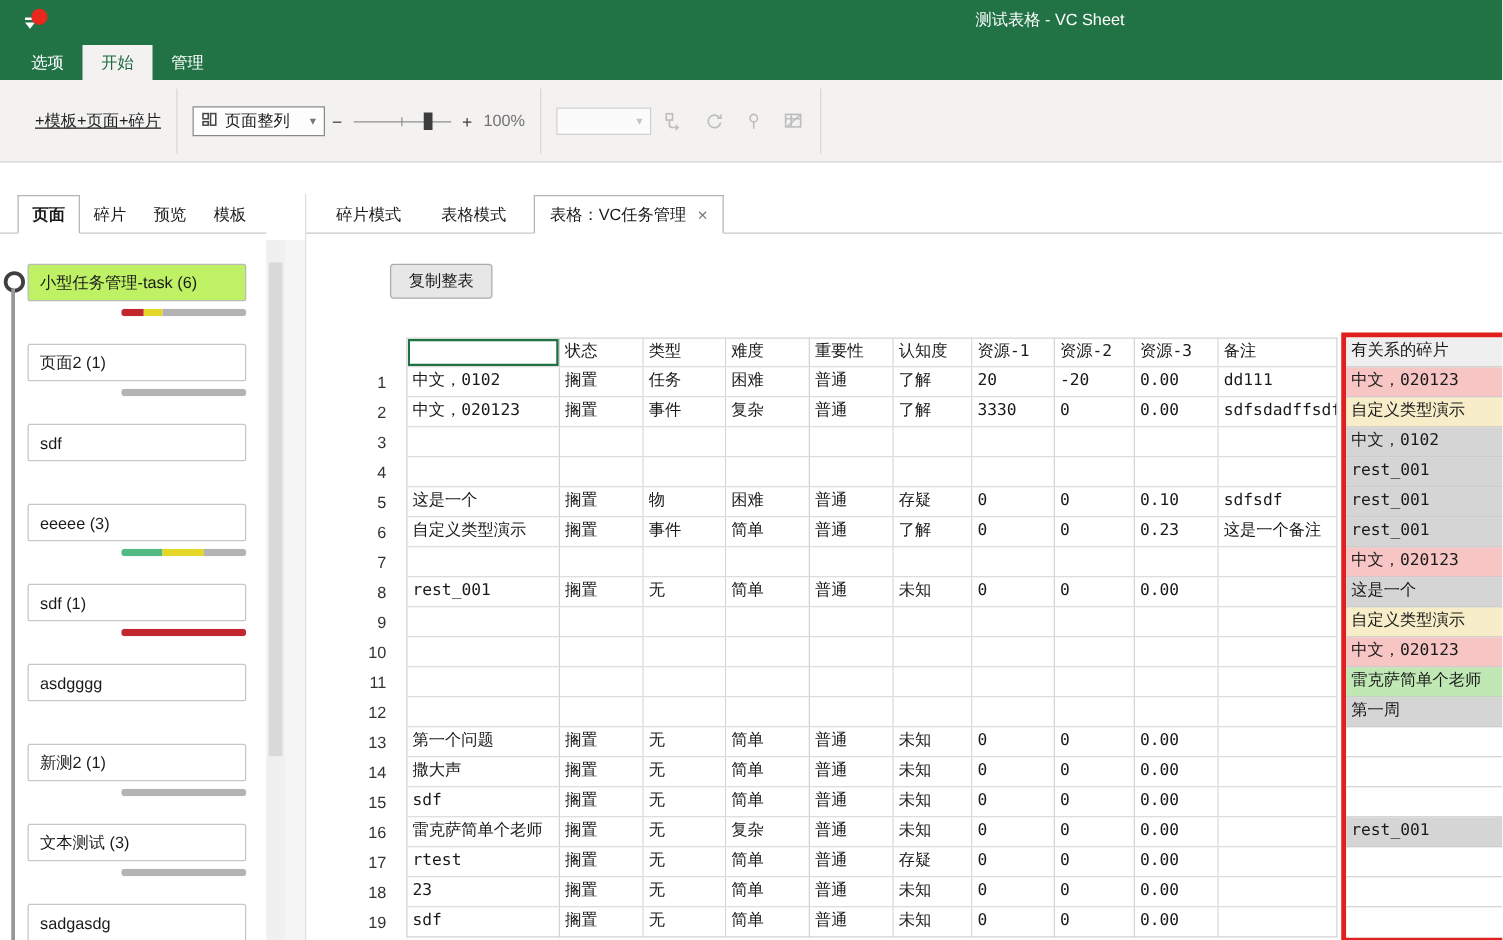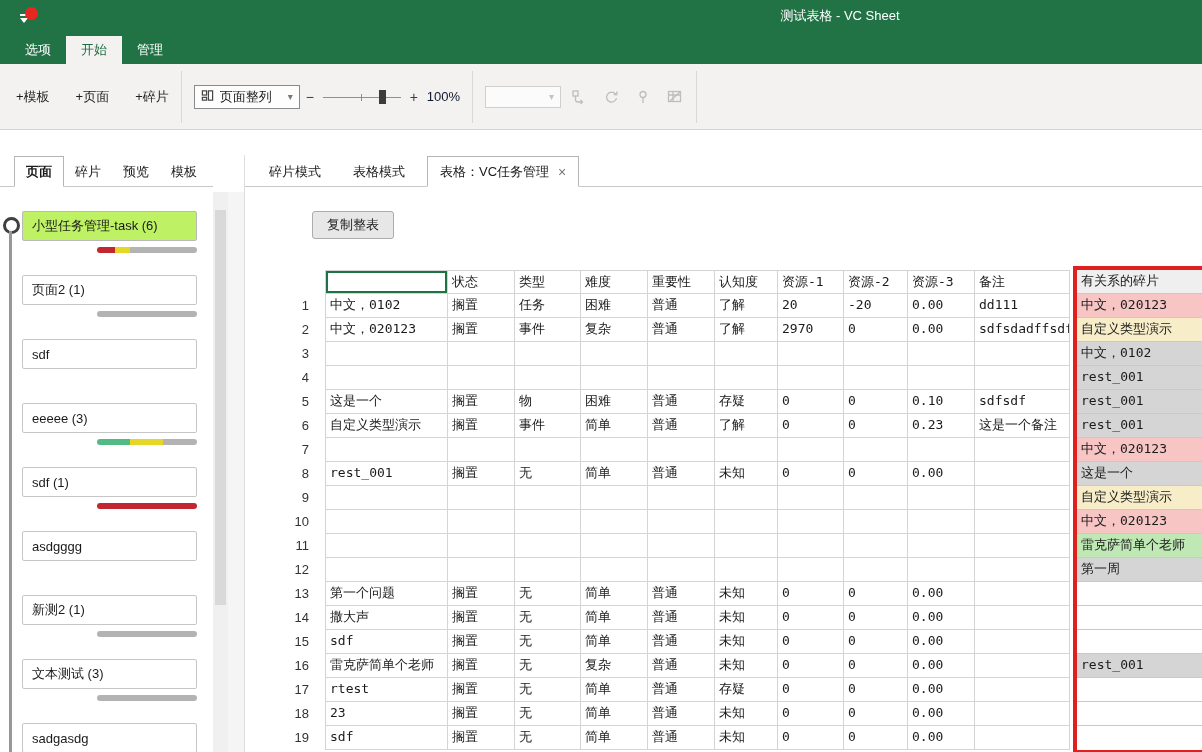--- a/index.html
+++ b/index.html
@@ -15,36 +15,36 @@
   #app-menu .dot{position:absolute;left:7px;top:2px;width:13px;height:13px;border-radius:50%;background:#E8271E;}
   #win-title{position:absolute;left:840px;top:0;transform:translateX(-50%);line-height:32px;color:#fff;font-size:13px;white-space:nowrap;}
   #ribbonTabs{position:absolute;left:0;top:32px;width:1202px;height:32px;background:#217346;display:flex;align-items:flex-end;padding-left:10px;box-sizing:border-box;}
   .rtab{height:28px;line-height:28px;padding:0 15px;color:#fff;cursor:default;}
   .rtab.active{background:#f3f2f1;color:#1E6B41;}
 
   
   #toolbar{position:absolute;left:0;top:64px;width:1202px;height:66px;background:#f3f2f1;
            border-bottom:1px solid #d5d3d1;box-sizing:border-box;display:flex;align-items:center;}
   .tgroup{display:flex;align-items:center;}
-  #tg-add{margin-left:16px;gap:26px;}
+  #tg-add{margin-left:28px;text-decoration:underline;}
   .addbtn{color:#1e1e1e;white-space:nowrap;}
   .vdiv{width:1px;height:52px;background:#dad8d6;margin:0 12px;}
   .col{display:flex;flex-direction:row;justify-content:center;gap:5px;}
   .dropdown{height:24px;box-sizing:border-box;border:1px solid #8a8a8a;background:#fdfdfd;
             display:flex;align-items:center;padding:0 6px;gap:6px;width:106px;}
   .dropdown .chev{margin-left:auto;color:#777;font-size:10px;}
   .dropdown.disabled{border-color:#cfcfcf;background:#fbfbfb;width:76px;height:22px;}
   .dropdown.disabled .chev{color:#c4c4c4;}
   .zoomrow{display:flex;align-items:center;gap:8px;height:18px;}
   .zbtn{color:#3c3c3c;font-size:14px;line-height:14px;width:10px;text-align:center;}
   .ztrack{position:relative;width:78px;height:14px;}
   .ztrack .line{position:absolute;left:0;right:0;top:7px;height:1px;background:#8f8f8f;}
   .ztick{position:absolute;left:38px;top:4px;width:1px;height:7px;background:#8f8f8f;}
   .zthumb{position:absolute;left:56px;top:0;width:7px;height:14px;background:#3c3c3c;}
-  .zval{color:#0f172a;}
+  .zval{color:#737373;}
   .iconrow{display:flex;gap:14px;align-items:center;padding-left:4px;}
   .ticon{width:18px;height:18px;display:inline-block;}
   .ticon svg{stroke:#bdbdbd;fill:none;stroke-width:1.3;}
   .ddicon svg{stroke:#444;fill:none;stroke-width:1.3;}
 
   
   #sidebarTabRow{position:absolute;left:0;top:155px;width:213px;height:32px;border-bottom:1px solid #c8c8c8;
                  box-sizing:border-box;display:flex;align-items:flex-end;padding-left:14px;}
   .stab{height:29px;line-height:29px;padding:0 11px;color:#1a1a1a;}
   .stab.active{background:#fff;border:1px solid #b5b5b5;border-bottom:1px solid #fff;margin-bottom:-1px;font-weight:bold;}
@@ -280,21 +280,21 @@
       <div class="dc">-20</div>
       <div class="dc">0.00</div>
       <div class="dc">dd111</div>
       <div class="rn">2</div>
       <div class="dc c0">中文，020123</div>
       <div class="dc">搁置</div>
       <div class="dc">事件</div>
       <div class="dc">复杂</div>
       <div class="dc">普通</div>
       <div class="dc">了解</div>
-      <div class="dc">2970</div>
+      <div class="dc">3330</div>
       <div class="dc">0</div>
       <div class="dc">0.00</div>
       <div class="dc">sdfsdadffsdff</div>
       <div class="rn">3</div>
       <div class="dc c0"></div>
       <div class="dc"></div>
       <div class="dc"></div>
       <div class="dc"></div>
       <div class="dc"></div>
       <div class="dc"></div>

